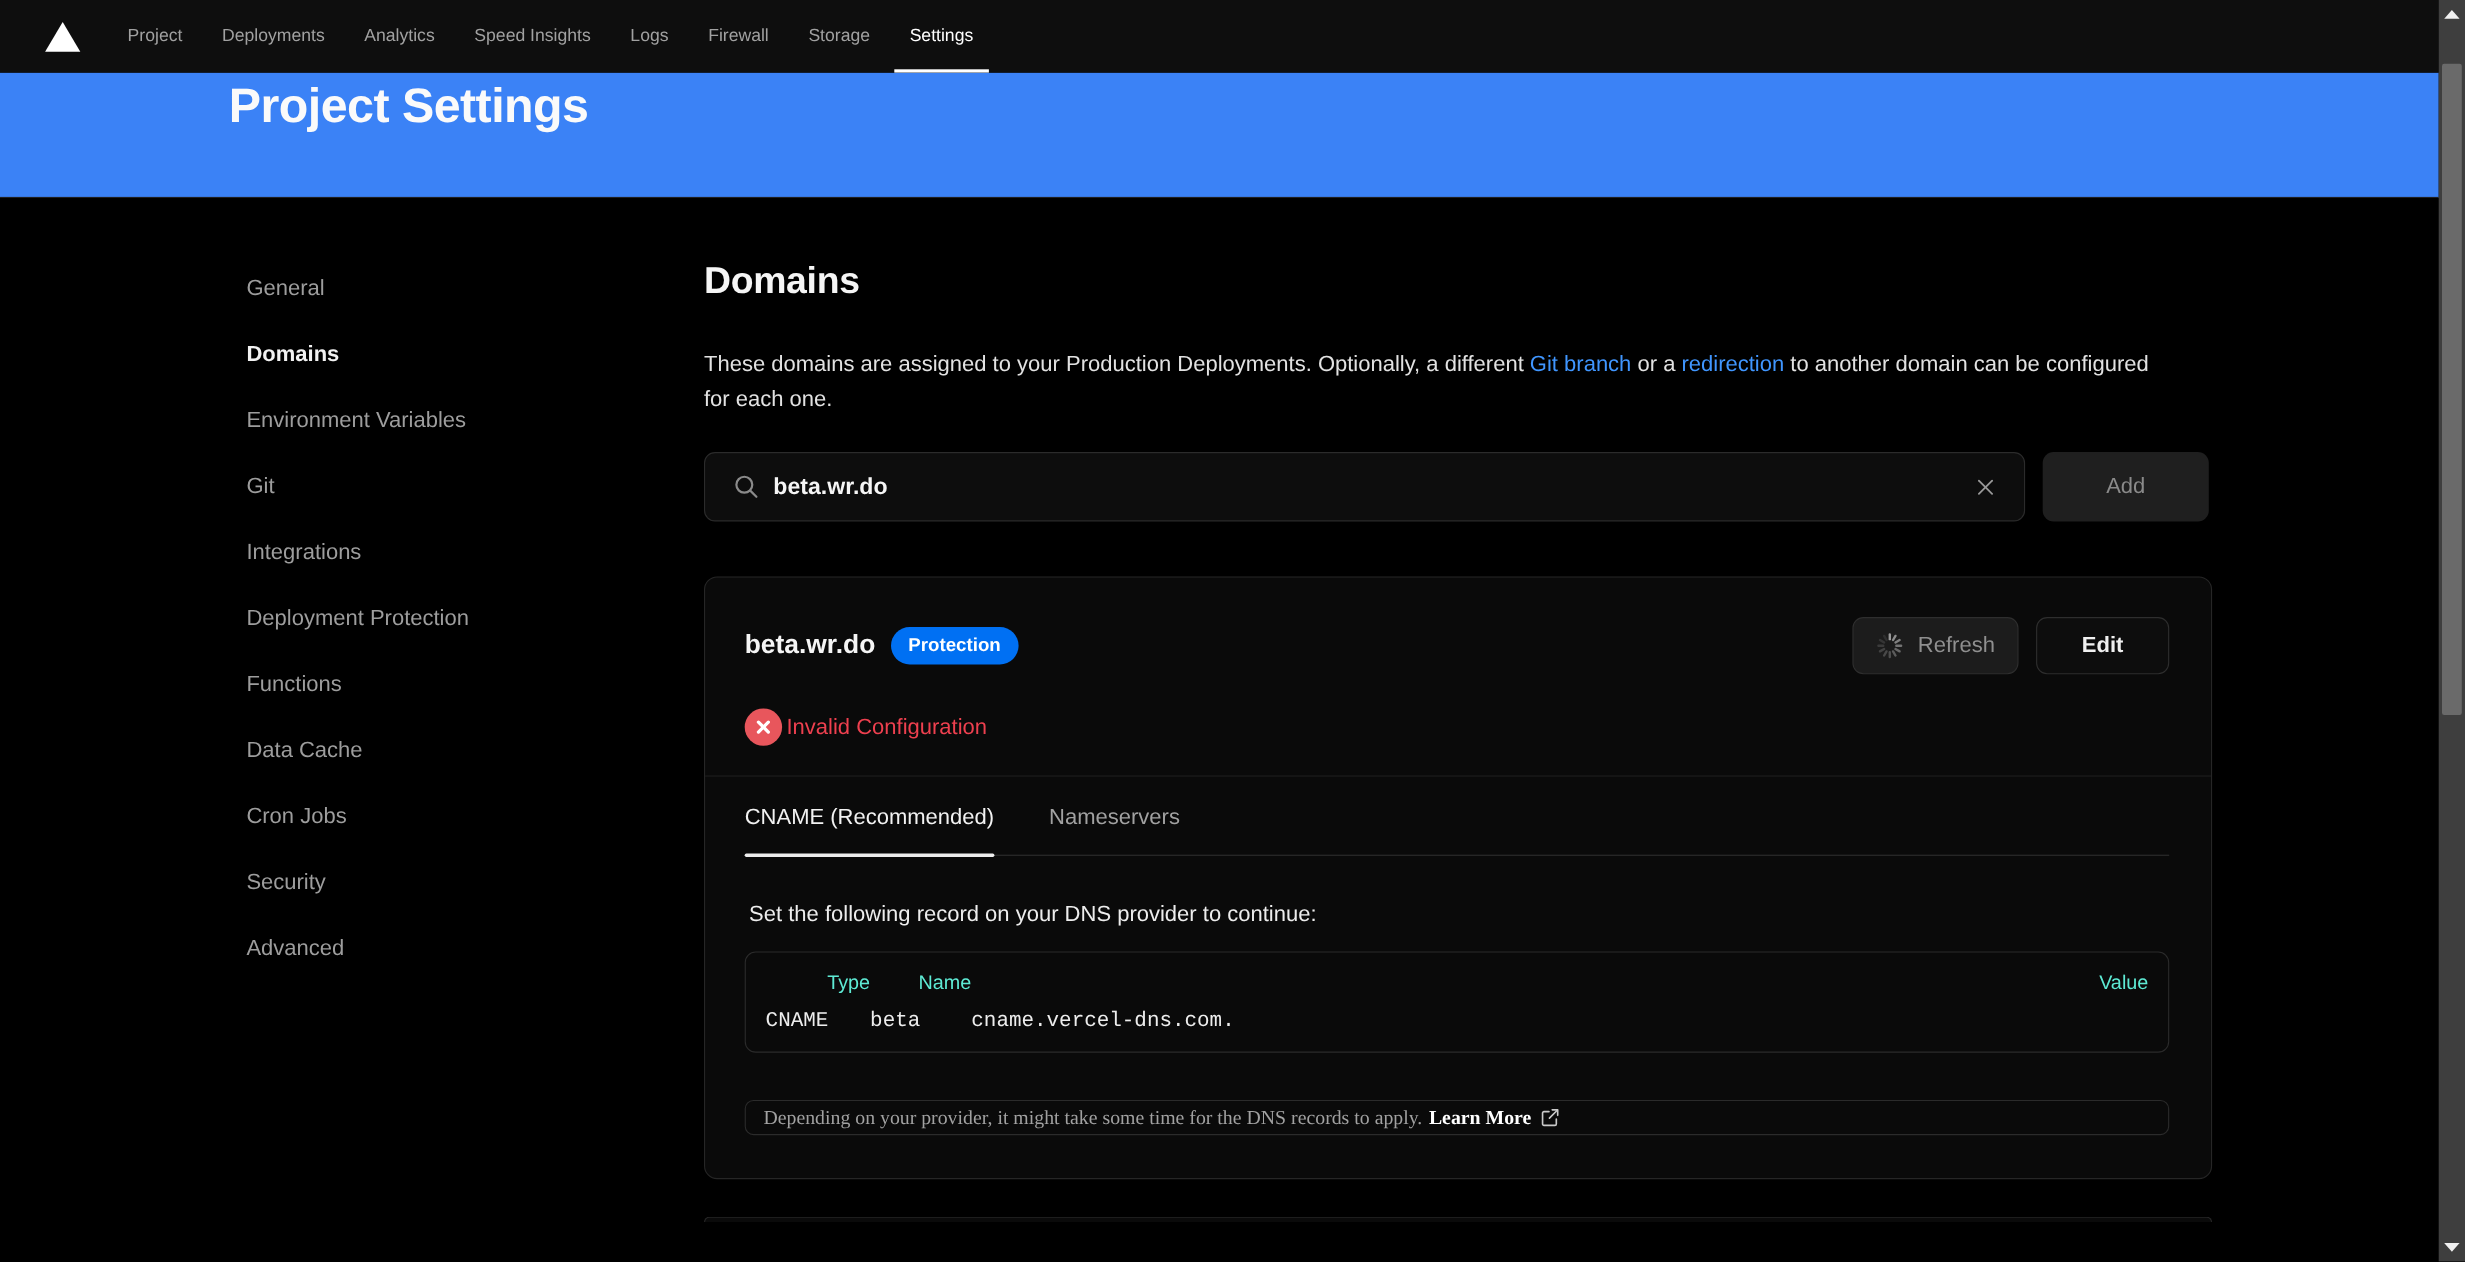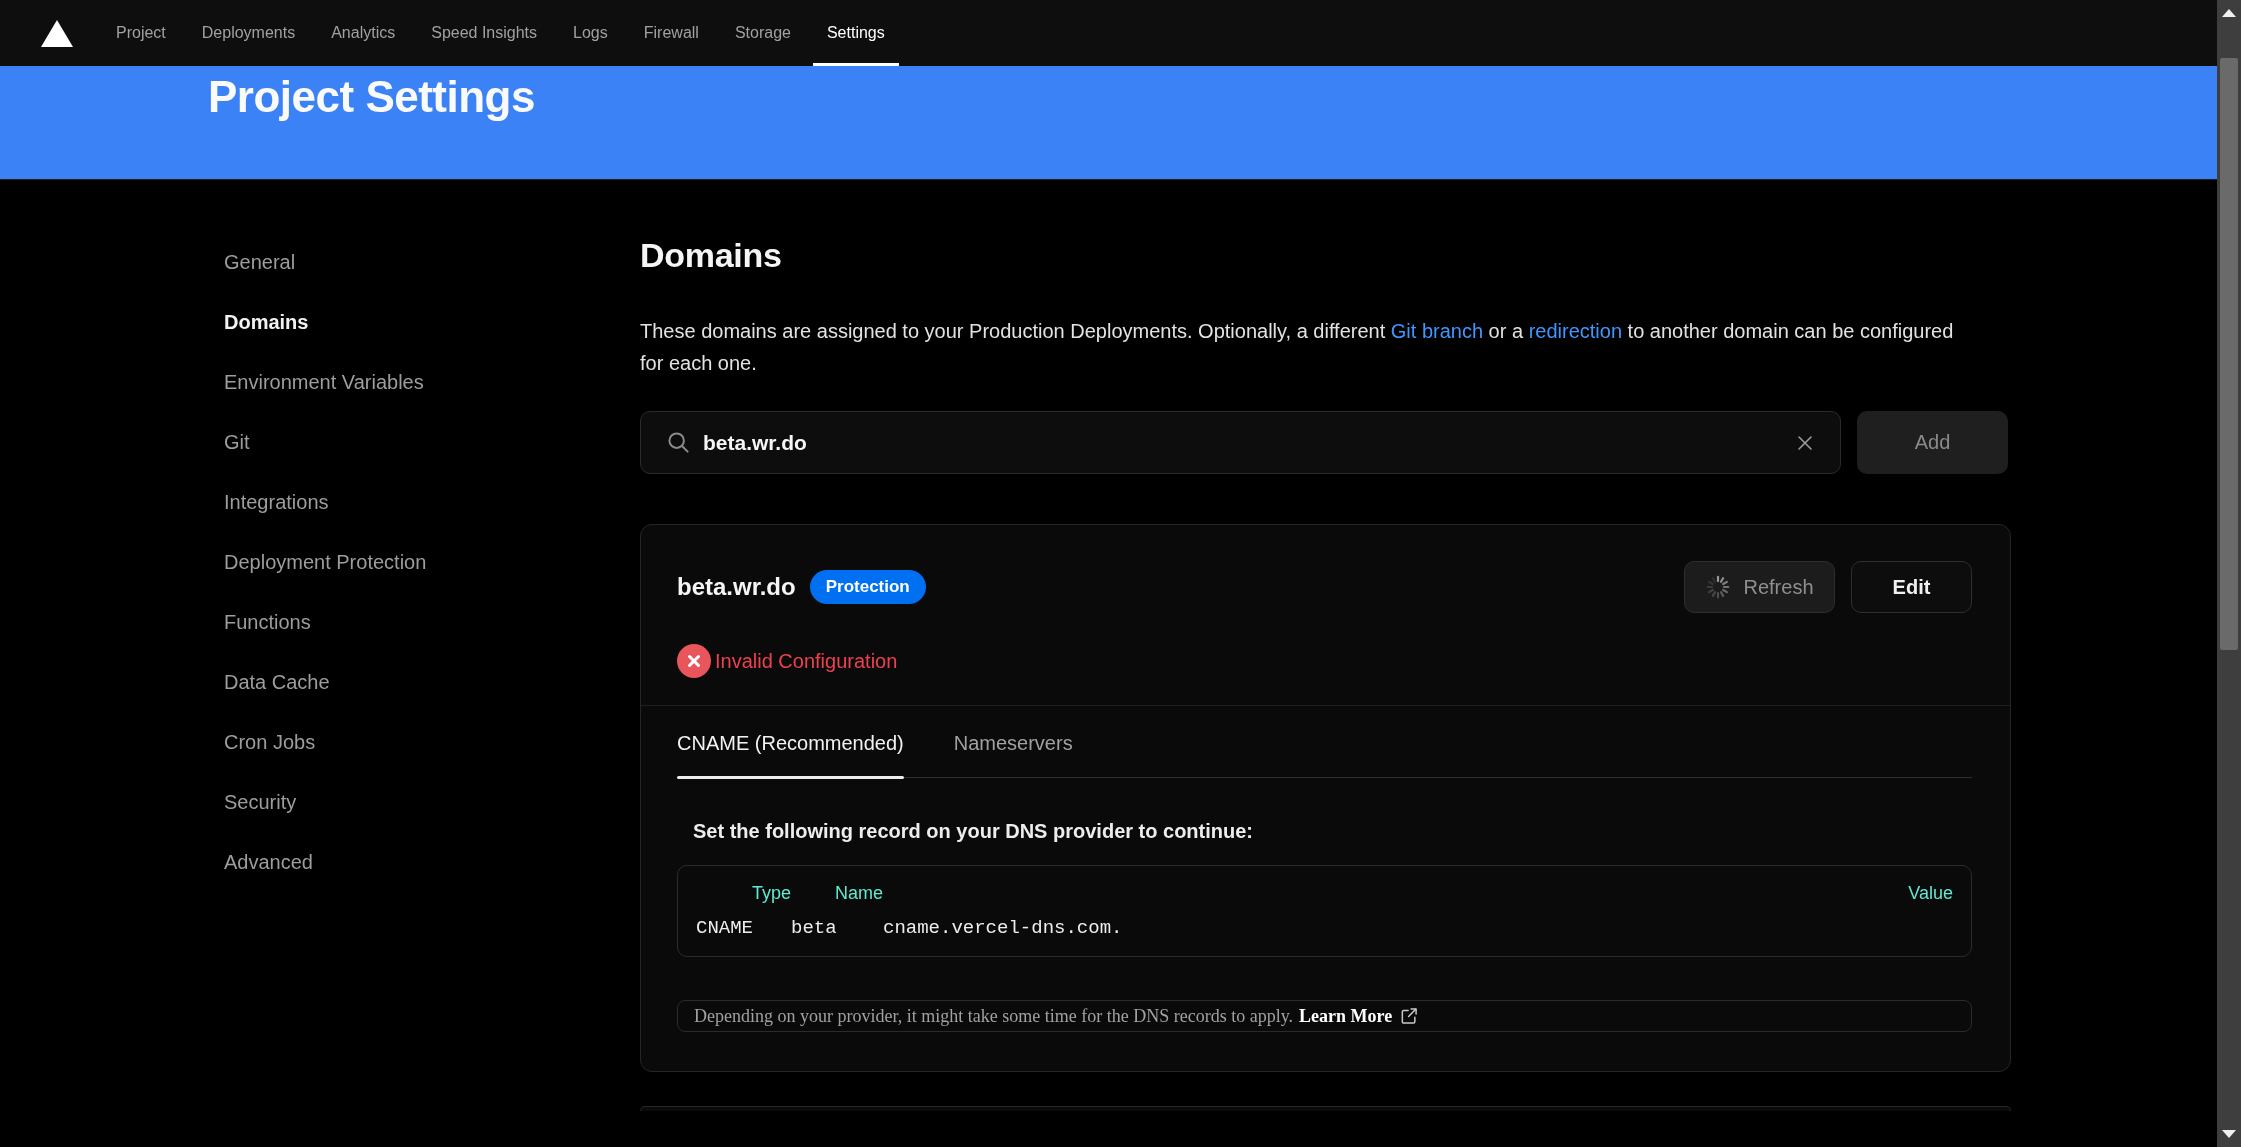--- a/index.html
+++ b/index.html
@@ -54,21 +54,21 @@
   .status-text{margin-left:4px;font-size:20px;font-weight:500;color:#ee404f;}
 
   .card-divider{border:none;border-top:1px solid #1f1f1f;margin:27px 0 0 0;}
 
   .card-body{padding:0 38px 0 36px;}
   .tabs{display:flex;gap:50px;margin-top:26px;border-bottom:1px solid #2e2e2e;}
   .tab{position:relative;padding-bottom:22px;font-size:20px;color:#a1a1a1;cursor:pointer;}
   .tab.active{color:#f2f2f2;font-weight:500;}
   .tab.active::after{content:"";position:absolute;left:0;right:0;bottom:-2px;height:3px;background:#ededed;border-radius:2px;}
 
-  .instruction{margin:42px 0 0 16px;font-size:20px;font-weight:700;color:#ededed;}
+  .instruction{margin:42px 0 0 4px;font-size:20px;font-weight:400;color:#ededed;}
 
   .dns-box{margin-top:22px;border:1px solid #2b2b2b;border-radius:10px;padding:17px 18px;box-sizing:border-box;}
   .dns-row{display:grid;grid-template-columns:95px 92px 1fr;align-items:center;}
   .dns-h{font-size:18px;color:#5eead4;text-align:right;}
   .dns-row.values{margin-top:13px;}
   .dns-v{font-size:19px;color:#ededed;font-family:"Liberation Mono","DejaVu Sans Mono",monospace;}
 
   .note-box{margin-top:43px;height:32px;border:1px solid #2b2b2b;border-radius:8px;display:flex;align-items:center;padding:0 16px;box-sizing:border-box;margin-bottom:39px;font-family:Liberation Serif, serif;}
   .note-text{font-size:18px;color:#a1a1a1;}
   .note-link{margin-left:6px;font-size:18px;font-weight:600;color:#ffffff;cursor:pointer;display:inline-flex;align-items:center;gap:7px;}

